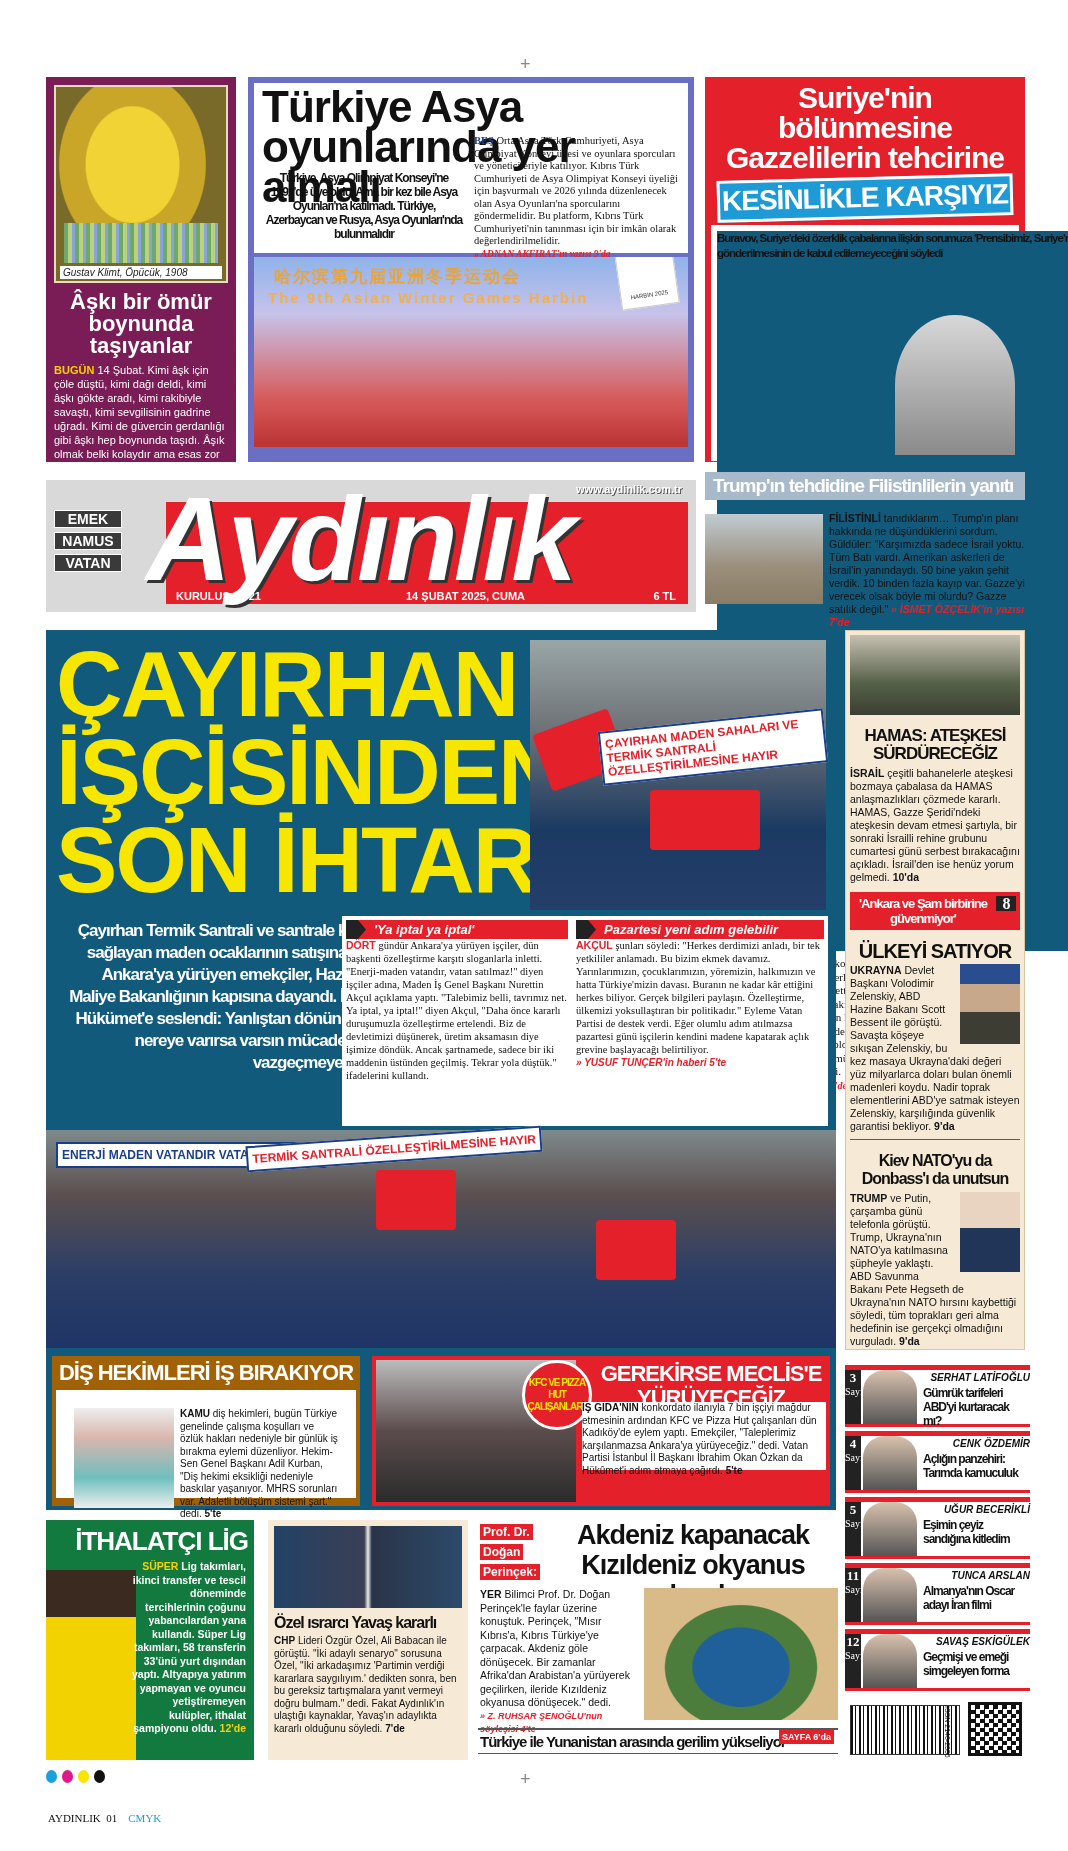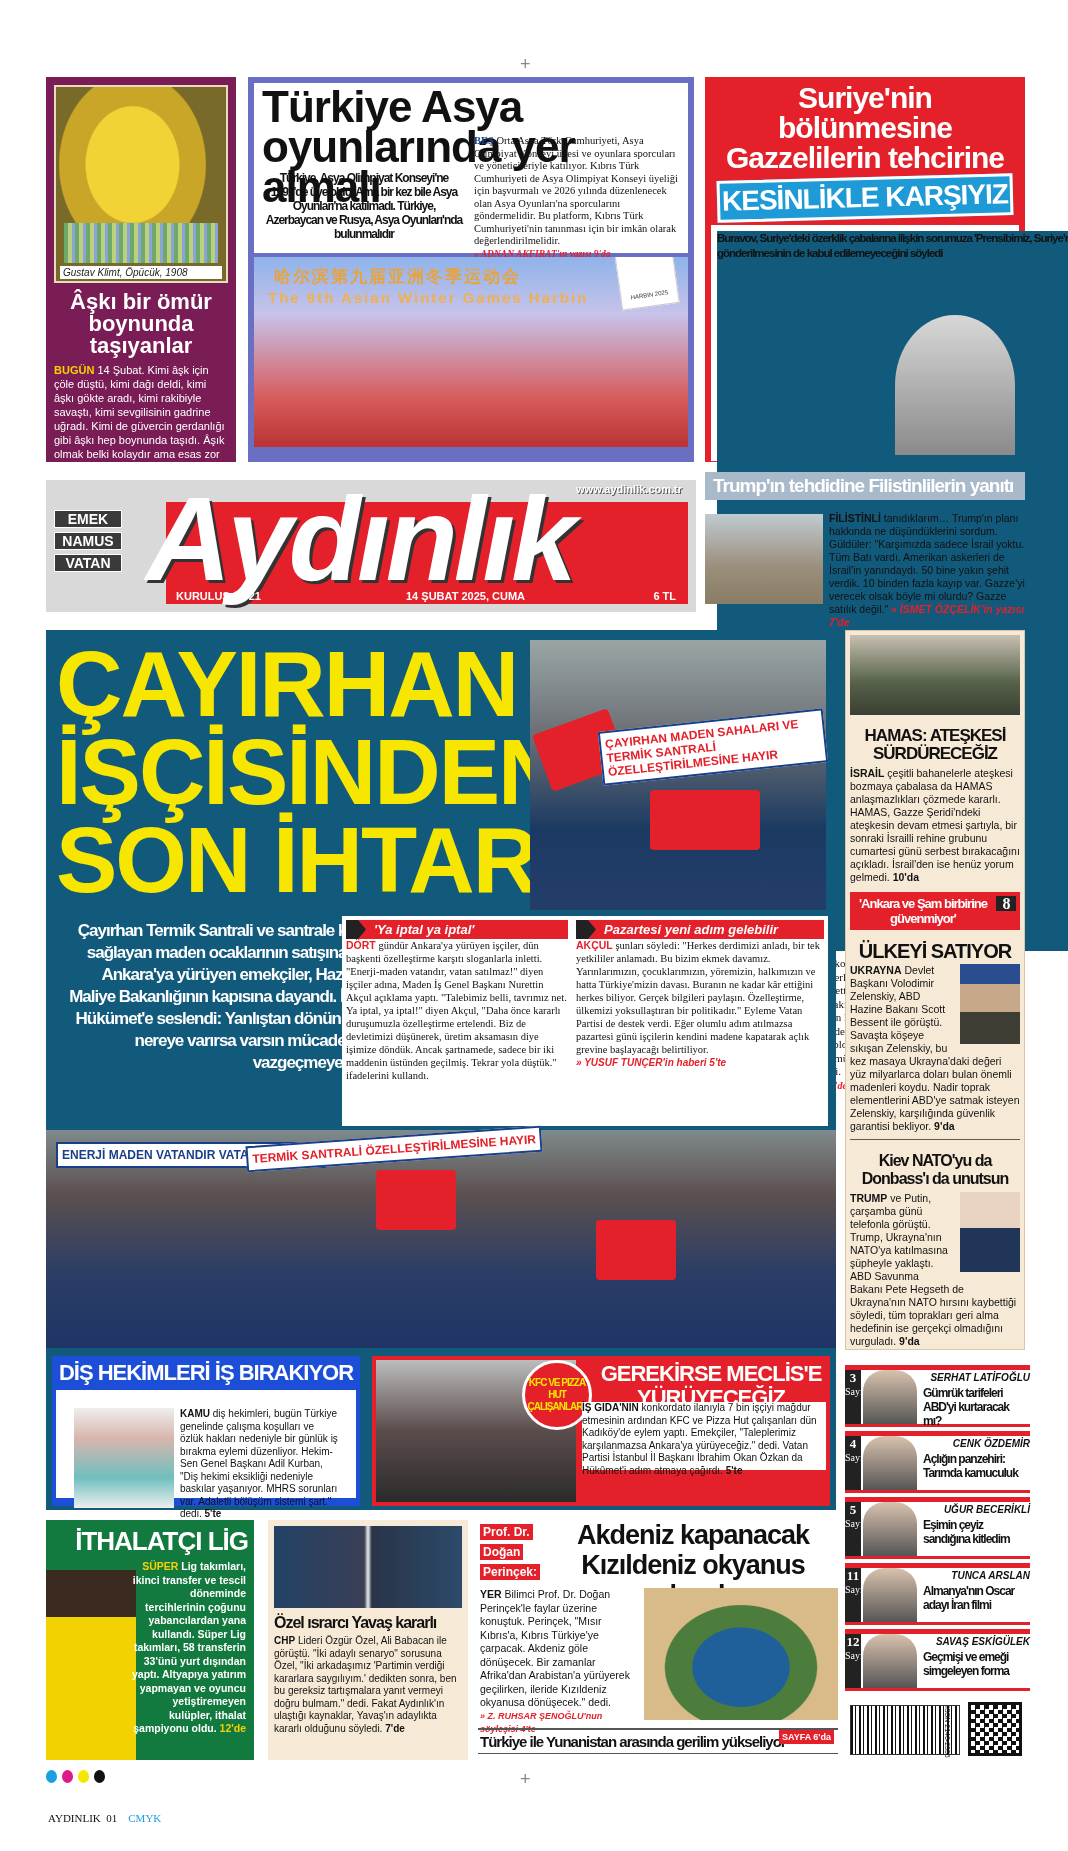--- a/index.html
+++ b/index.html
@@ -61,21 +61,21 @@
 .side{left:845px;top:630px;width:180px;height:720px;background:#f6ead6;border:1px solid #d9c7a6;padding:4px}
 .side .pic{height:80px;background:linear-gradient(180deg,#c7c0b2,#556149 60%,#3b3f33)}
 .side h3{font-size:17px;line-height:18px;font-weight:bold;text-align:center;margin:12px 0 4px}
 .side p{font-size:10.5px;line-height:13px}
 .side .redbox{background:#e4202a;color:#fff;font-weight:bold;font-size:13px;line-height:15px;padding:4px;margin:8px 0;text-align:center;position:relative;padding-right:28px}
 .side .pg{position:absolute;right:4px;top:4px;background:#222;color:#fff;font-size:16px;width:20px;text-align:center}
 .side .small-pic{float:right;width:60px;height:80px;margin-left:6px}
 .side hr{border:0;border-top:1px solid #6a5a3a;margin:6px 0}
 
 .midrow{left:46px;top:1350px;width:790px;height:160px;background:#115a7c;padding:6px}
-.dis{position:absolute;left:6px;top:6px;width:308px;height:150px;background:#1d4ed8;padding:4px}
+.dis{position:absolute;left:6px;top:6px;width:308px;height:150px;background:#a16207;padding:4px}
 .dis h3{color:#fff;font-size:22px;font-weight:bold;text-align:center;margin-bottom:4px}
 .dis .in{background:#fff;height:108px;padding:18px;display:flex;gap:6px}
 .dis .tooth{width:100px;height:100px;background:linear-gradient(180deg,#eee 0,#d9b6ad 30%,#6fbfbf 70%,#eee);flex:none}
 .dis p{font-size:10px;line-height:12.5px}
 .kfc{position:absolute;left:326px;top:6px;width:458px;height:150px;background:#e4202a;padding:4px}
 .kfc .pic{position:absolute;left:4px;top:4px;width:200px;height:142px;background:linear-gradient(180deg,#bcbcbc,#5b4c4c 50%,#2b2b2b)}
 .kfc .badge{position:absolute;left:150px;top:4px;width:70px;height:70px;border-radius:50%;background:#e4202a;border:3px solid #fff;color:#f7e600;font-size:10px;font-weight:bold;text-align:center;padding-top:14px;line-height:12px}
 .kfc h3{position:absolute;left:224px;top:6px;width:230px;color:#fff;font-size:22px;line-height:24px;font-weight:bold;text-align:center}
 .kfc .txt{position:absolute;left:210px;top:46px;width:244px;height:68px;background:#fff;font-size:10px;line-height:12.5px}
 

